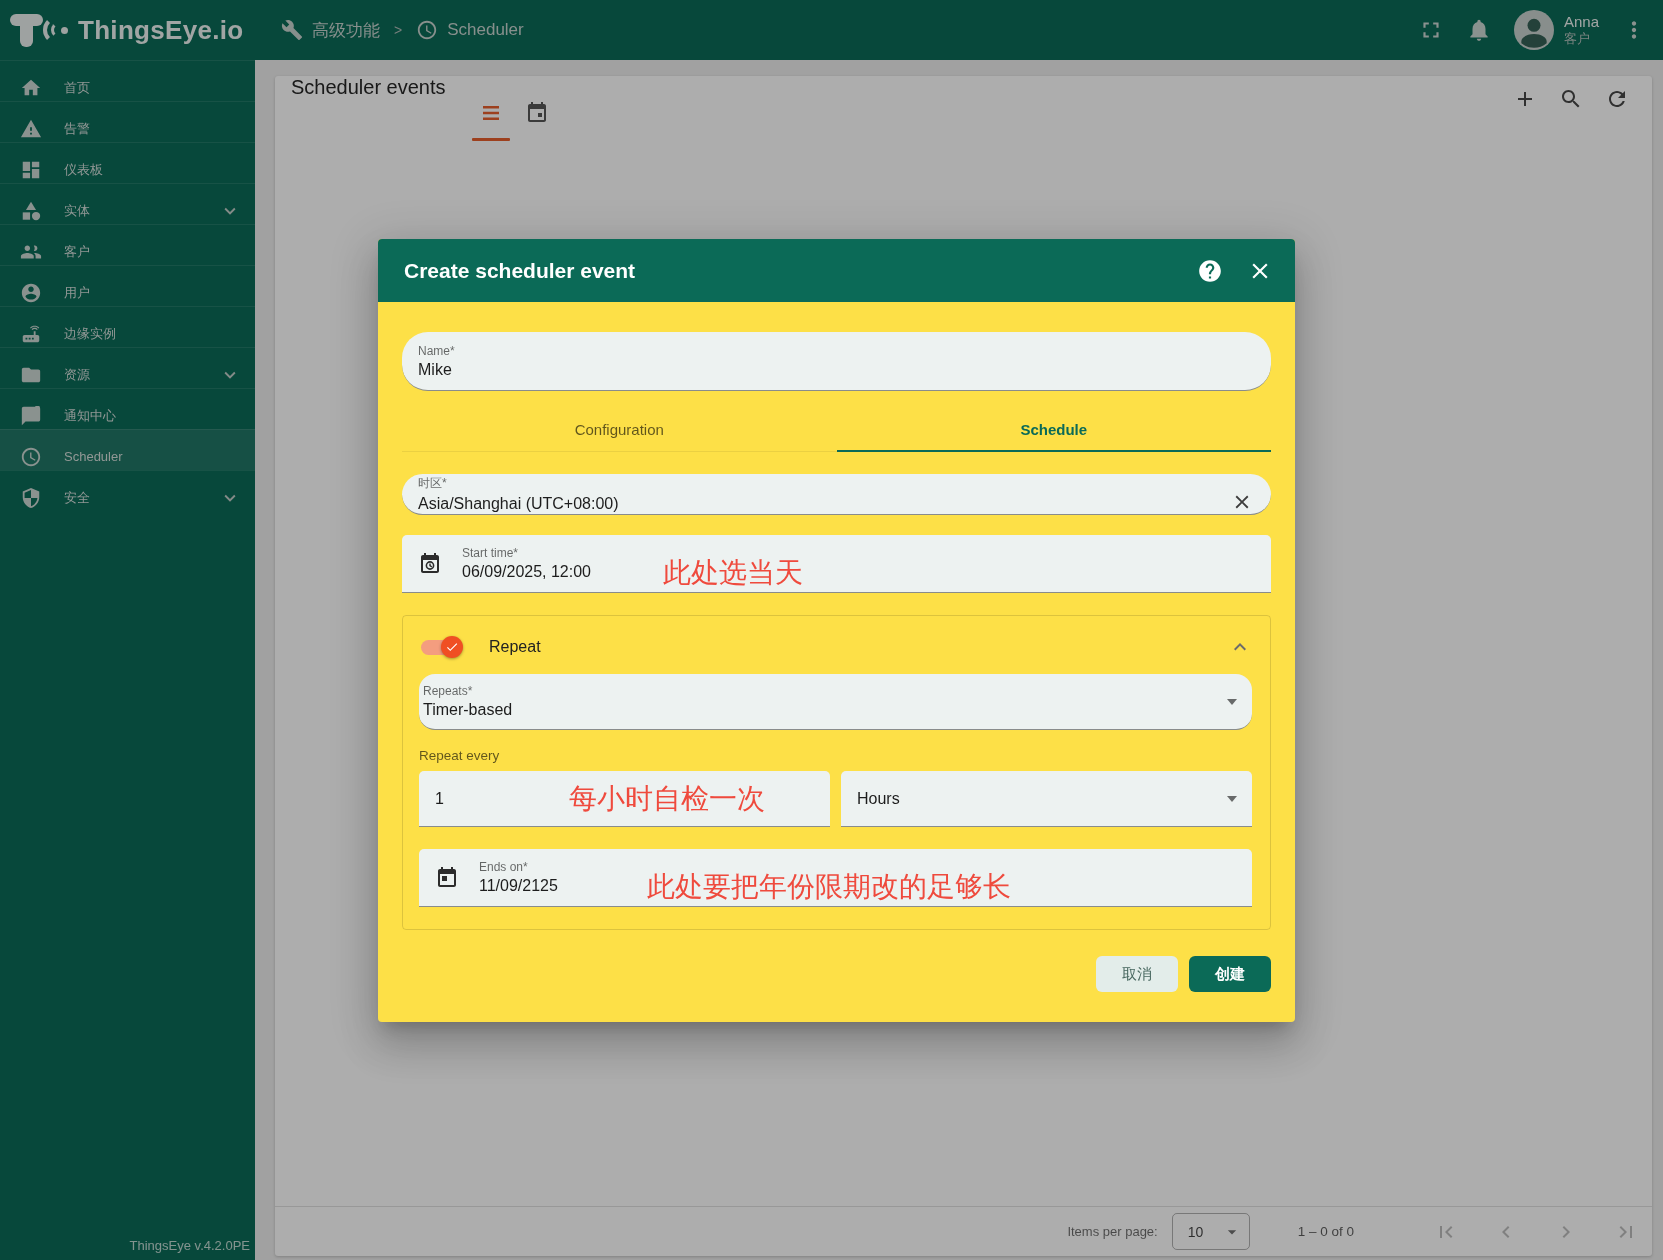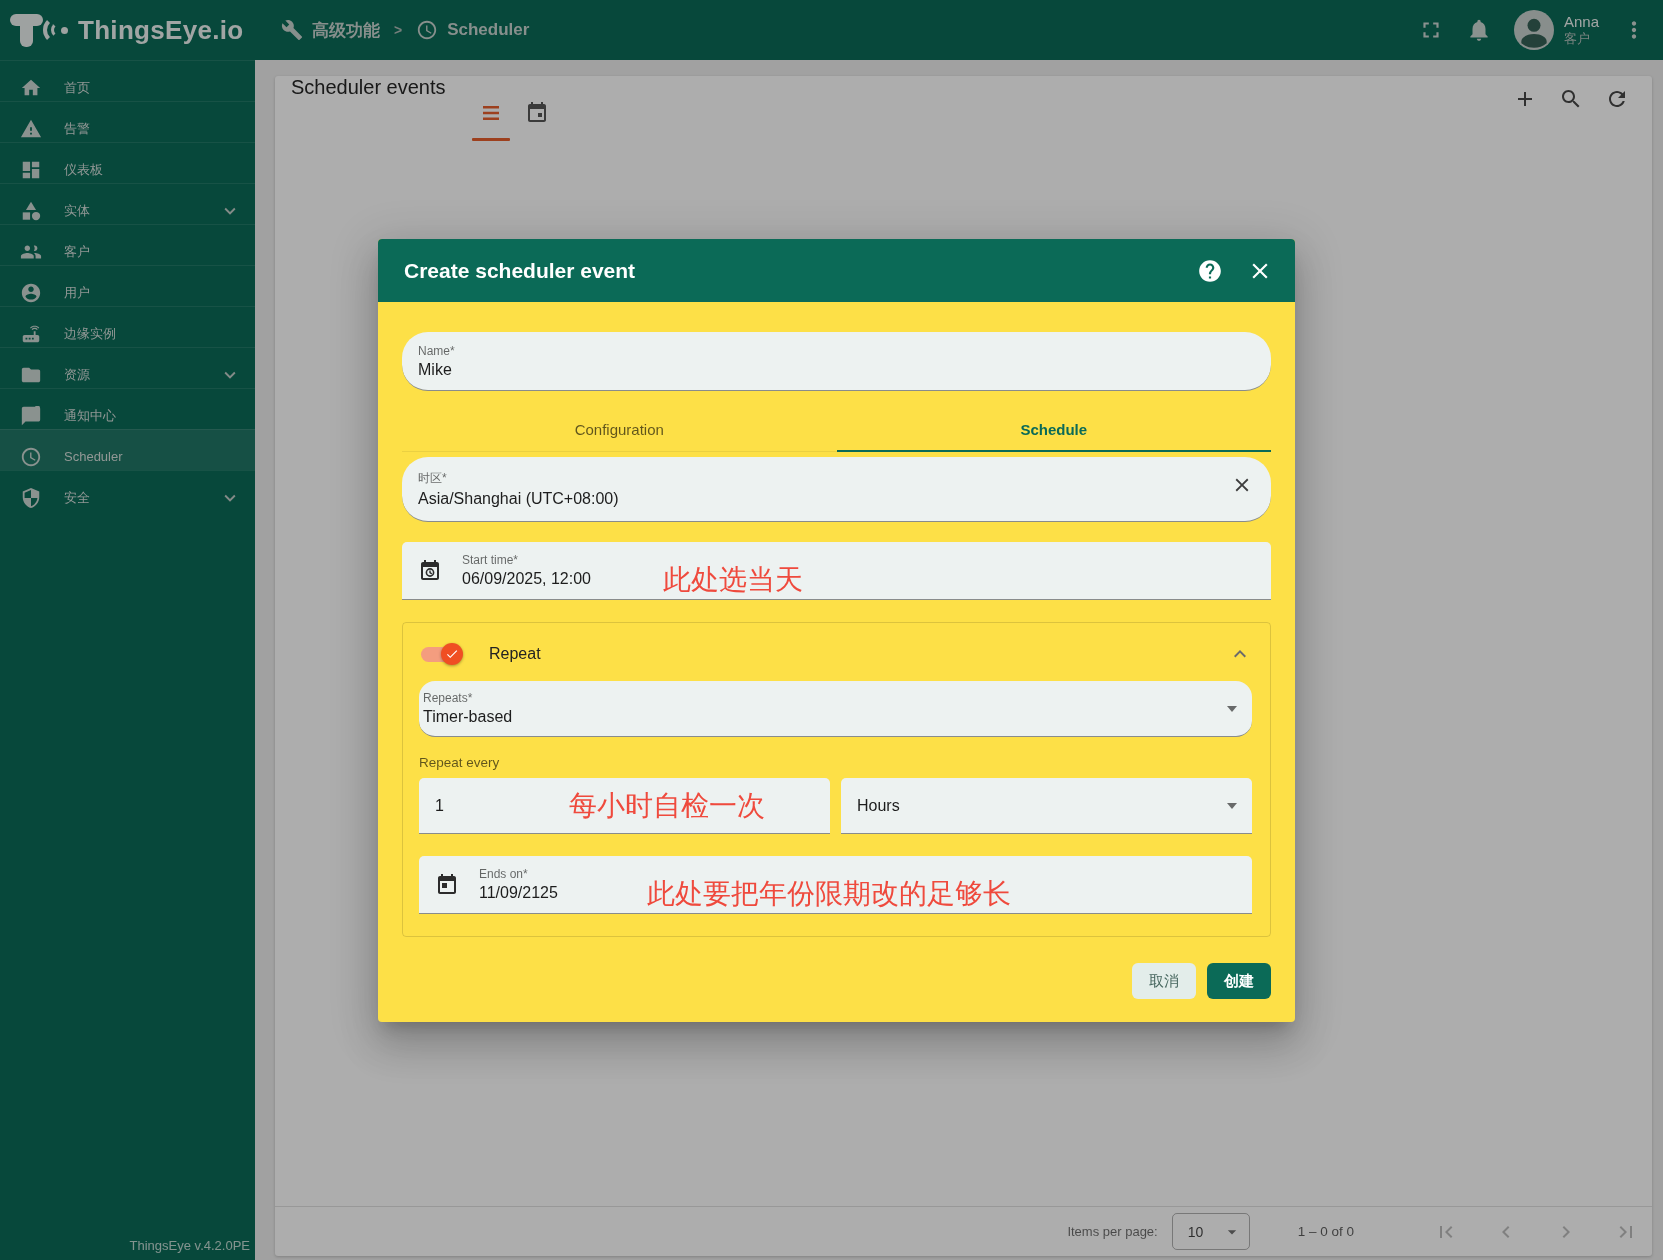--- a/index.html
+++ b/index.html
@@ -22,21 +22,21 @@
   .logo{width:255px;flex:none;display:flex;align-items:center;padding-left:10px;gap:10px;cursor:pointer;}
   .logo-mark{position:relative;width:58px;height:40px;}
   .t-top{position:absolute;left:0;top:4px;width:33px;height:12px;border-radius:6px;background:#e9efed;}
   .t-stem{position:absolute;left:10px;top:4px;width:13px;height:33px;border-radius:6px;background:#e9efed;}
   .logo-arc-big{position:absolute;left:33px;top:6px;width:28px;height:28px;border:4px solid transparent;
     border-left:4px solid #e9efed;border-radius:50%;}
   .logo-arc-small{position:absolute;left:41px;top:12px;width:16px;height:16px;border:3.5px solid transparent;
     border-left:3.5px solid #e9efed;border-radius:50%;}
   .logo-dot{position:absolute;left:51px;top:17px;width:7px;height:7px;border-radius:50%;background:#e9efed;}
   .logo-text{font-size:26px;font-weight:bold;color:#eef4f2;letter-spacing:.3px;}
-  .breadcrumb{display:flex;align-items:center;margin-left:26px;gap:14px;font-size:17px;color:#c7d3cf;font-weight:bold;}
+  .breadcrumb{display:flex;align-items:center;margin-left:26px;gap:14px;font-size:17px;color:#c7d3cf;}
   .crumb{display:flex;align-items:center;gap:9px;cursor:pointer;}
   .crumb-sep{font-size:14px;color:#aebbb7;}
   .tb-icon{width:22px;height:22px;color:#c7d3cf;}
   .topbar-right{margin-left:auto;display:flex;align-items:center;gap:22px;padding-right:16px;}
   .tb-btn{width:26px;height:26px;color:#ccd7d3;cursor:pointer;}
   .user{display:flex;align-items:center;gap:10px;cursor:pointer;}
   .user-texts{display:flex;flex-direction:column;line-height:1.25;}
   .user-name{font-size:15px;color:#edf3f1;}
   .user-role{font-size:13px;color:#b4c2bd;}
 
@@ -102,21 +102,21 @@
   .flabel{font-size:12px;color:rgba(0,0,0,.58);}
   .fvalue{font-size:16px;color:#1d1d1d;}
   .stack-field{height:59px;padding:9px 16px;display:flex;flex-direction:column;justify-content:center;gap:3px;border-radius:26px;}
 
   .tabs{margin-top:16px;height:45px;flex:none;display:flex;border-bottom:1px solid rgba(0,0,0,.07);}
   .tab{flex:1;display:flex;align-items:center;justify-content:center;font-size:15px;
     color:rgba(0,0,0,.62);position:relative;cursor:pointer;}
   .tab.active{color:var(--brand);font-weight:bold;}
   .tab.active::after{content:"";position:absolute;left:0;right:0;bottom:-1px;height:2px;background:var(--brand);}
 
-  .tz-field{margin-top:5px;height:65px;}
+  .tz-field{margin-top:22px;height:41px;}
   .clear-ic{position:absolute;right:18px;top:17px;width:22px;height:22px;color:#3d3d3d;cursor:pointer;}
 
   .icon-field{display:flex;align-items:center;padding:0 16px;gap:20px;}
   .start-field{margin-top:20px;height:58px;}
   .if-icon{width:24px;height:24px;color:#2c2c2c;flex:none;}
   .if-stack{display:flex;flex-direction:column;gap:3px;}
   .annotation{position:absolute;color:var(--red);font-size:28px;white-space:nowrap;pointer-events:none;}
   .start-field .annotation{left:261px;top:19px;}
 
   .repeat-card{margin-top:22px;border:1px solid rgba(0,0,0,.13);border-radius:4px;
@@ -136,21 +136,21 @@
     border-left:5.5px solid transparent;border-right:5.5px solid transparent;border-top:6px solid rgba(0,0,0,.56);}
   .re-label{margin-top:18px;font-size:13.5px;color:rgba(0,0,0,.62);}
   .re-row{margin-top:8px;display:flex;gap:11px;}
   .re-row .field{flex:1;height:56px;display:flex;align-items:center;padding:0 16px;}
   .interval-field .annotation{left:150px;top:50%;transform:translateY(-50%);}
   .ends-field{margin-top:22px;height:58px;}
   .ends-field .annotation{left:228px;top:19px;}
 
   .dlg-actions{margin-top:26px;display:flex;justify-content:flex-end;gap:11px;}
   .btn{height:36px;border-radius:6px;display:flex;align-items:center;justify-content:center;
-    font-size:15px;padding:0 17px;min-width:58px;cursor:pointer;}
+    font-size:15px;padding:0 26px;min-width:58px;cursor:pointer;}
   .btn-cancel{background:#e3edea;color:#47675f;}
   .btn-create{background:var(--brand);color:#fff;font-weight:bold;}
 </style>
 </head>
 <body>
 
 <div class="topbar">
   <div class="logo">
     <div class="logo-mark">
       <div class="t-top"></div>

